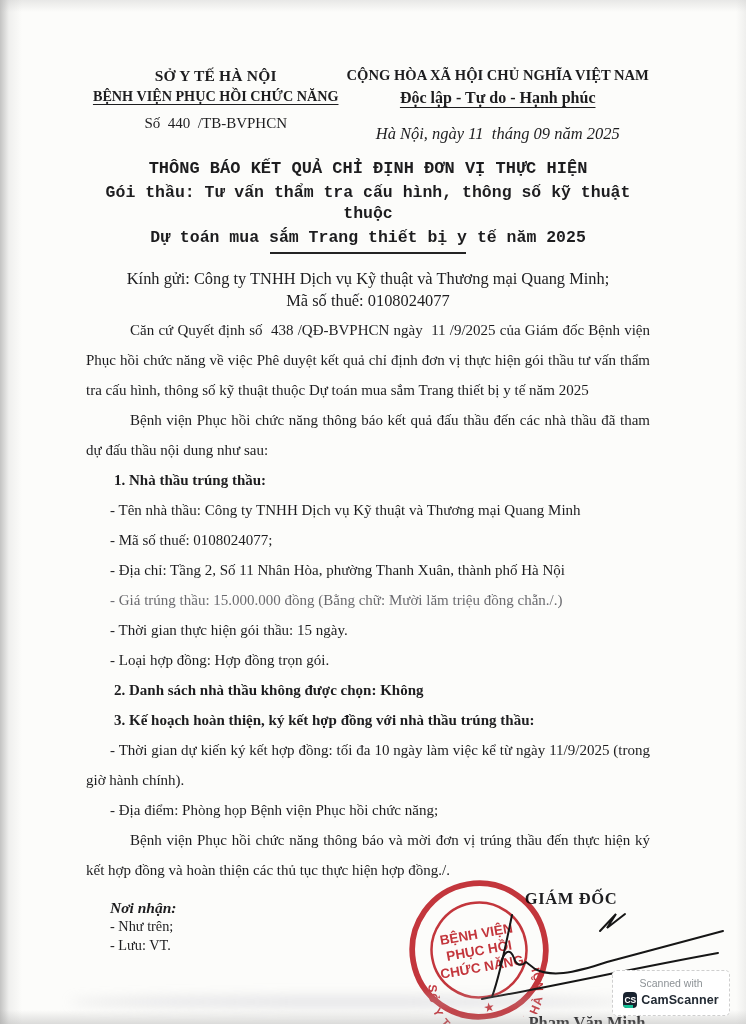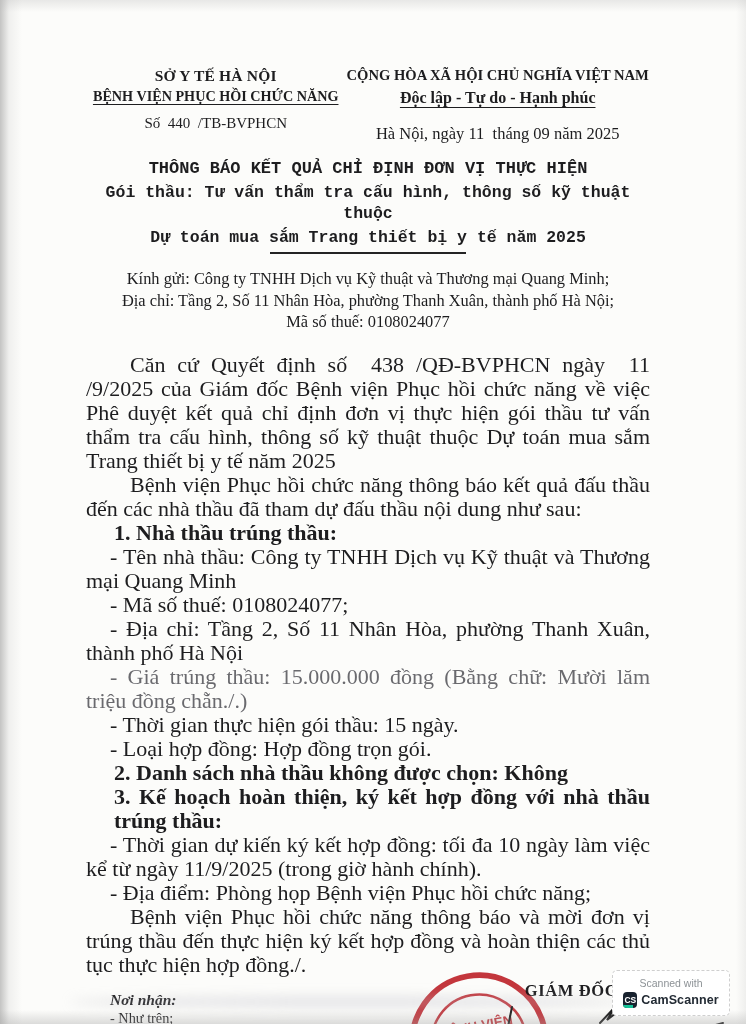--- a/index.html
+++ b/index.html
@@ -28,33 +28,33 @@
 
   
   .hdr{display:flex;}
   .hdr-left{width:46%;text-align:center;line-height:19px;}
   .hdr-right{width:54%;text-align:center;line-height:19px;}
   .h-org1{font-size:15.5px;font-weight:bold;letter-spacing:.2px;}
   .h-org2{font-size:14.2px;font-weight:bold;text-decoration:underline;text-underline-offset:3px;margin-top:2px;}
   .h-no{font-size:15px;margin-top:8px;}
   .h-nat1{font-size:14.6px;font-weight:bold;}
   .h-nat2{font-size:16px;font-weight:bold;margin-top:3px;text-decoration:underline;text-underline-offset:4px;}
-  .h-date{font-size:16.5px;margin-top:17px;}
+  .h-date{font-size:16.5px;font-style:italic;margin-top:17px;}
 
   
   .title{text-align:center;margin-top:15px;font-weight:bold;line-height:21px;font-family:Liberation Mono, monospace;}
   .t1{font-size:17px;}
   .t2,.t3{font-size:16.5px;margin-top:3px;}
   .t-rule{width:196px;height:2px;background:#242424;margin:4px auto 0;}
 
   
   .recip{text-align:center;margin-top:14px;font-size:16.4px;line-height:21.5px;}
 
   
-  .body{margin-top:20px;font-size:22px;line-height:24px;text-align:justify;}
+  .body{margin-top:4px;font-size:15px;line-height:30px;text-align:justify;}
   .para{text-indent:44px;}
   .heading{font-weight:bold;padding-left:28px;}
   .item{text-indent:24px;}
   .faded{color:#46464c;opacity:.8;filter:blur(.25px);}
 
   
   .footer{position:relative;margin-top:6px;height:160px;}
   .noi-nhan{position:absolute;left:24px;top:8px;}
   .nn-label{font-size:15.5px;font-weight:bold;font-style:italic;}
   .nn-item{font-size:14.3px;line-height:19px;}
@@ -98,21 +98,20 @@
 
     <div class="title">
       <div class="t1">THÔNG BÁO KẾT QUẢ CHỈ ĐỊNH ĐƠN VỊ THỰC HIỆN</div>
       <div class="t2">Gói thầu: Tư vấn thẩm tra cấu hình, thông số kỹ thuật thuộc</div>
       <div class="t3">Dự toán mua sắm Trang thiết bị y tế năm 2025</div>
       <div class="t-rule"></div>
     </div>
 
     <div class="recip">
       <div>Kính gửi: Công ty TNHH Dịch vụ Kỹ thuật và Thương mại Quang Minh;</div>
-      <div>Địa chỉ: Tầng 2, Số 11 Nhân Hòa, phường Thanh Xuân, thành phố Hà Nội;</div>
       <div>Mã số thuế: 0108024077</div>
     </div>
 
     <div class="body">
       <div class="para">Căn cứ Quyết định số&nbsp; 438 /QĐ-BVPHCN ngày&nbsp; 11 /9/2025 của Giám đốc Bệnh viện Phục hồi chức năng về việc Phê duyệt kết quả chỉ định đơn vị thực hiện gói thầu tư vấn thẩm tra cấu hình, thông số kỹ thuật thuộc Dự toán mua sắm Trang thiết bị y tế năm 2025</div>
       <div class="para">Bệnh viện Phục hồi chức năng thông báo kết quả đấu thầu đến các nhà thầu đã tham dự đấu thầu nội dung như sau:</div>
       <div class="heading">1. Nhà thầu trúng thầu:</div>
       <div class="item">- Tên nhà thầu: Công ty TNHH Dịch vụ Kỹ thuật và Thương mại Quang Minh</div>
       <div class="item">- Mã số thuế: 0108024077;</div>
       <div class="item">- Địa chỉ: Tầng 2, Số 11 Nhân Hòa, phường Thanh Xuân, thành phố Hà Nội</div>

